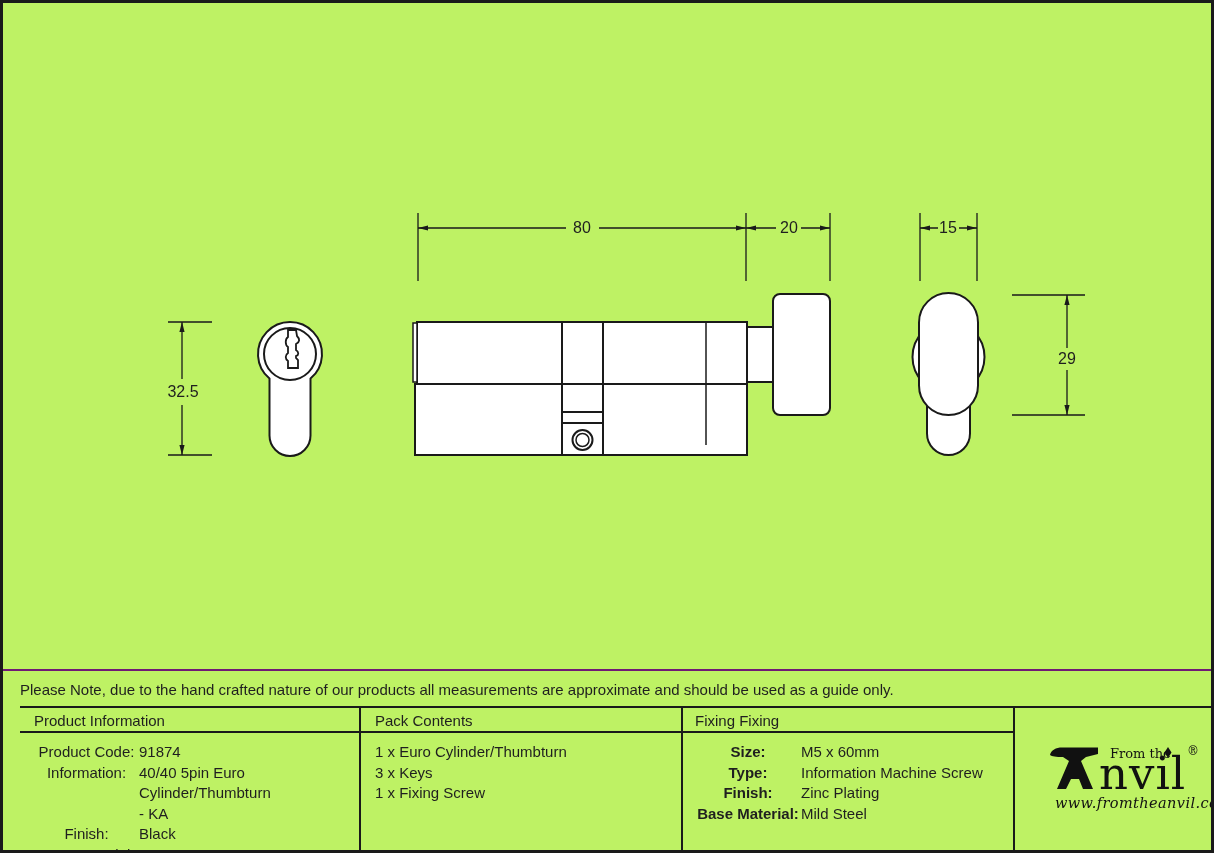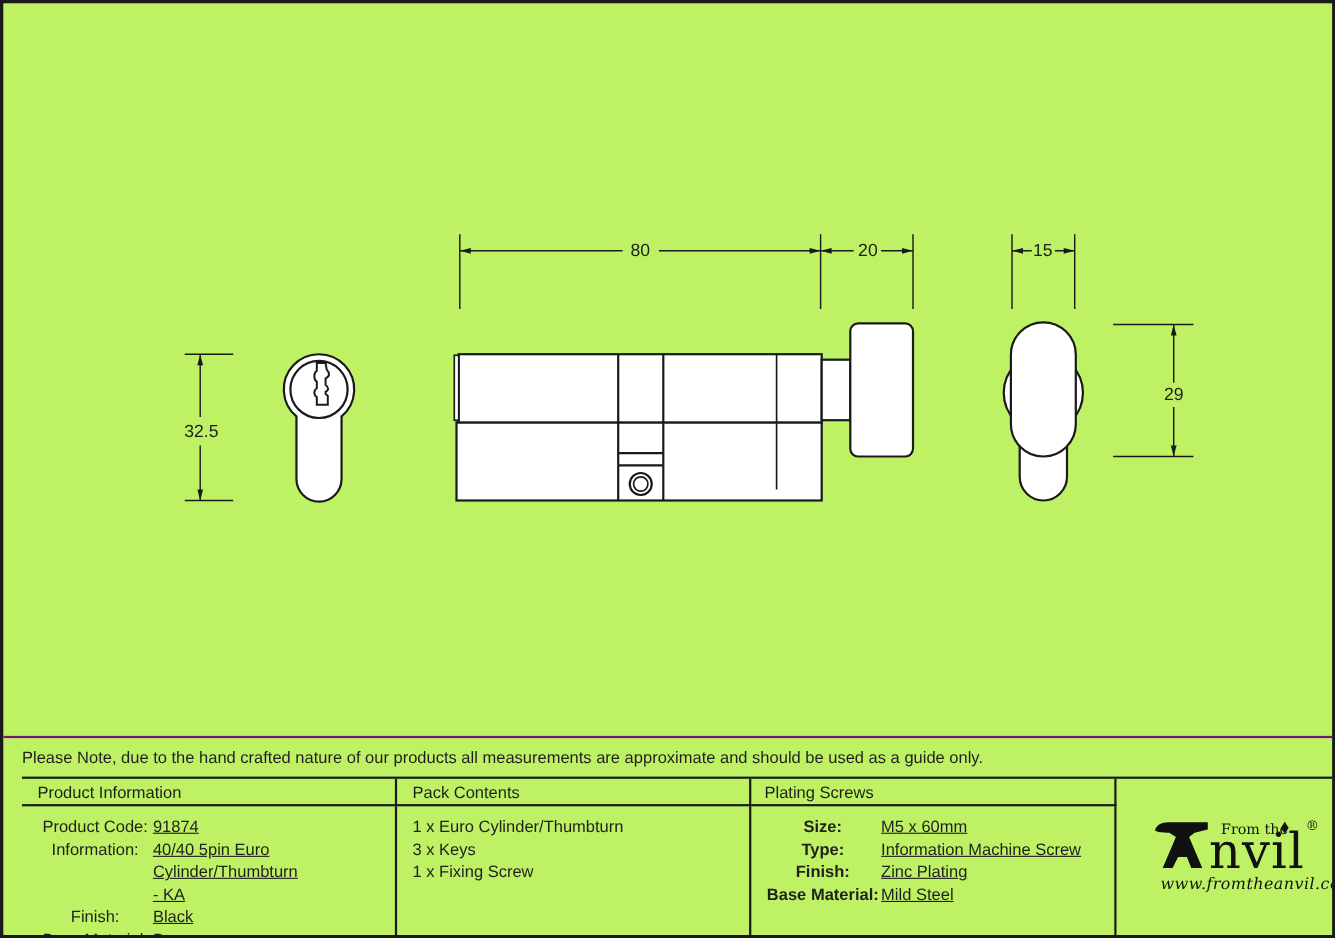--- a/index.html
+++ b/index.html
@@ -41,21 +41,21 @@
     font-size:15px;
     padding-top:9px;
     box-sizing:border-box;
     line-height:20.6px;
   }
   .pad1{padding-left:14px;}
   .pad3{padding-left:12px;}
   .kv{display:flex;}
   .kv .k{flex:0 0 105px;text-align:center;}
   .kv3 .k{flex:0 0 106px;font-weight:bold;}
-  .kv .v{white-space:pre-line;text-decoration:underline;}
+  .kv .v{white-space:pre-line;}
   .logo-cell{
     grid-column:4;grid-row:1 / span 2;
     position:relative;
   }
 </style>
 </head>
 <body>
 
 <div class="page">
 
@@ -124,21 +124,21 @@
   </svg>
 
   <div class="note-row">
     <span>Please Note, due to the hand crafted nature of our products all measurements are approximate and should be used as a guide only.</span>
   </div>
 
   <div class="spec-table">
 
     <div class="hcell pad1">Product Information</div>
     <div class="hcell pad1">Pack Contents</div>
-    <div class="hcell pad3">Plating Screws</div>
+    <div class="hcell pad3">Fixing Fixing</div>
 
     <div class="logo-cell">
       <svg width="211" height="139" viewBox="0 0 211 139">
         <path fill="#111111" d="M35,47 C36,42 41,39.5 47,39.5 L83,39.5 L83,46 L71,49 L66,53 L78,81 L68,81 L64,71 L56,71 L51,81 L42,81 L54,53 L48,49 C41,49 37,48.5 35,47 Z"></path>
         <text x="95" y="50" font-family="DejaVu Serif, serif" font-size="13" fill="#111111">From the</text>
         <path fill="#111111" d="M153,39 L156.5,44.5 L153,50 L149.5,44.5 Z"></path>
         <text x="84" y="81" font-family="DejaVu Serif, serif" font-size="45" letter-spacing="1" fill="#111111">nvil</text>
         <text x="172" y="47" font-family="DejaVu Serif, serif" font-size="12" fill="#111111">®</text>
         <text x="40" y="100" font-family="DejaVu Serif, serif" font-size="14.5" font-style="italic" letter-spacing="0.4" fill="#111111">www.fromtheanvil.co.uk</text>
       </svg>

